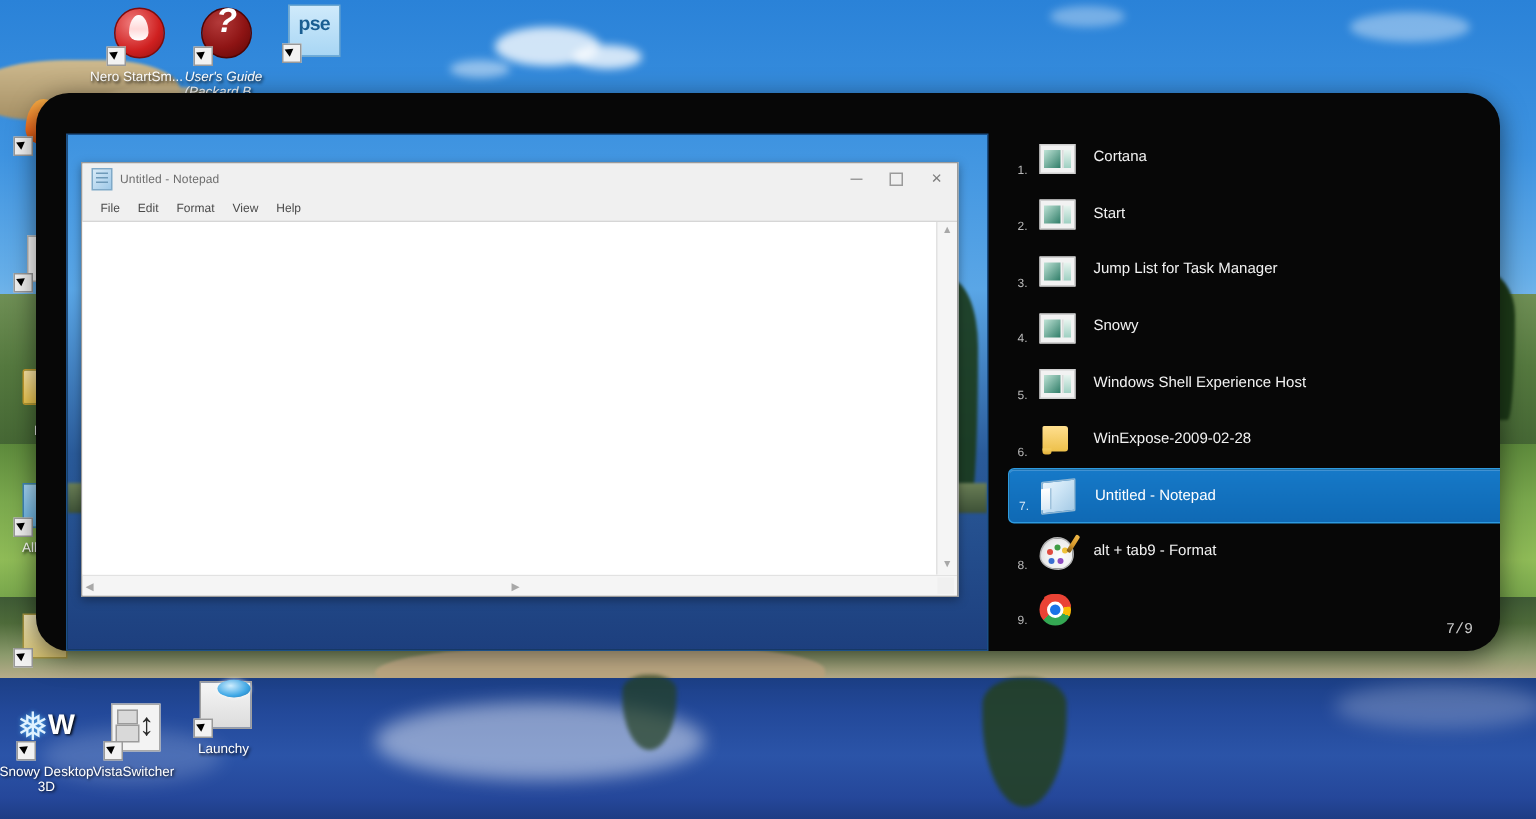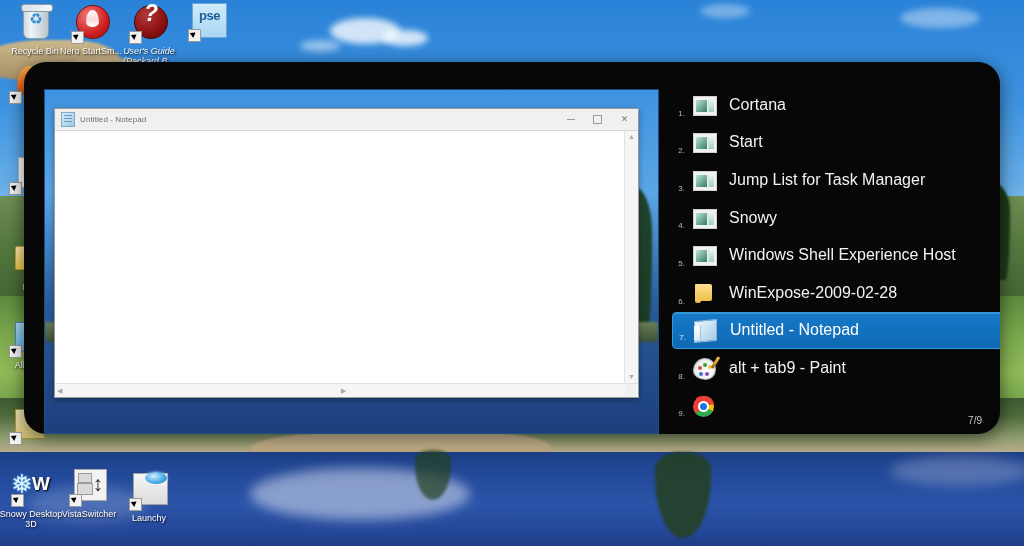--- a/index.html
+++ b/index.html
@@ -395,21 +395,21 @@
     font-size: 8px; color: #b9b9b9;
     width: 12px; text-align: right;
   }
   .tl-row.selected .tl-num { color: #d9e8f6; }
   .tl-icon {
     width: 24px; height: 24px;
     margin-left: 14px; margin-right: 13px;
     position: relative; flex: none;
   }
   .tl-label {
-    font-size: 16px;
+    font-size: 10px;
     color: #f2f2f2;
     white-space: nowrap;
   }
   .tl-row.selected .tl-label { color: #ffffff; }
 
   
   .li-window {
     position: absolute; left: 1px; top: 3px;
     width: 22px; height: 18px;
     background: #f2f2f2;
@@ -495,20 +495,21 @@
     background: #1a73e8;
     border: 2px solid #ffffff;
     box-sizing: border-box;
   }
 
   #counter {
     position: absolute;
     right: 18px; bottom: 8px;
     font-size: 10px;
     color: #c9c9c9;
+    font-family: Liberation Mono, monospace;
   }
 </style>
 </head>
 <body>
 
 <div id="desktop">
 
   <div class="wp-sky"></div>
   <div class="wp-cloud" style="left:330px;top:18px;width:70px;height:26px;"></div>
   <div class="wp-cloud" style="left:382px;top:30px;width:46px;height:16px;"></div>
@@ -525,26 +526,20 @@
   <div class="wp-treeline" style="left:960px;top:180px;width:50px;height:100px;border-radius:45% 45% 10% 10% / 30% 30% 70% 70%;"></div>
   <div class="wp-shore"></div>
   <div class="wp-rock" style="left:250px;top:430px;width:300px;height:34px;background:linear-gradient(to bottom,#d7c49b,#b09873);"></div>
   <div class="wp-lake"></div>
   <div class="wp-reflect" style="left:250px;top:468px;width:220px;height:52px;"></div>
   <div class="wp-reflect" style="left:28px;top:486px;width:120px;height:36px;opacity:.35"></div>
   <div class="wp-reflect" style="left:890px;top:456px;width:140px;height:30px;opacity:.5"></div>
   <div class="wp-tree-ref" style="left:655px;top:452px;width:56px;height:86px;"></div>
   <div class="wp-tree-ref" style="left:415px;top:450px;width:36px;height:50px;opacity:.7"></div>
 
-  <div class="dt-icon" style="left:0px;top:4px;">
-    <div class="glyph">
-        <div class="ic-recycle"></div>
-      </div>
-    <span class="label">Recycle Bin</span>
-  </div>
 
   <div class="dt-icon" style="left:56px;top:4px;">
     <div class="glyph">
         <div class="ic-nero"></div>
         <span class="shortcut-arrow"></span>
       </div>
     <span class="label">Nero StartSm...</span>
   </div>
 
   <div class="dt-icon" style="left:114px;top:4px;font-style:italic;">
@@ -610,21 +605,21 @@
   </div>
 
   <div class="dt-icon" style="left:54px;top:467px;">
     <div class="glyph">
         <div class="ic-vsw"></div>
         <span class="shortcut-arrow"></span>
       </div>
     <span class="label">VistaSwitcher</span>
   </div>
 
-  <div class="dt-icon" style="left:114px;top:471px;text-align:center;">
+  <div class="dt-icon" style="left:114px;top:452px;text-align:center;">
     <div class="glyph">
         <div class="ic-lnch"></div>
         <span class="shortcut-arrow"></span>
       </div>
     <span class="label">Launchy</span>
   </div>
 
 
   <div id="overlay">
 
@@ -640,20 +635,27 @@
             <span class="wc">
                 <span class="bar"></span>
               </span>
             <span class="wc">
                 <span class="sq"></span>
               </span>
             <span class="wc">✕</span>
           </div>
         </div>
 
+        <div id="np-menubar">
+          <span class="mi">File</span>
+          <span class="mi">Edit</span>
+          <span class="mi">Format</span>
+          <span class="mi">View</span>
+          <span class="mi">Help</span>
+        </div>
 
         <div id="np-client">
           <div id="np-textarea"></div>
           <div id="np-vscroll">
             <span class="arr up">▲</span>
             <span class="arr dn">▼</span>
           </div>
         </div>
 
         <div id="np-hscroll">
@@ -727,21 +729,21 @@
         <span class="tl-icon">
           <span class="li-paint">
             <span class="dot d1"></span>
               <span class="dot d2"></span>
               <span class="dot d3"></span>
             <span class="dot d4"></span>
               <span class="dot d5"></span>
               <span class="brush"></span>
           </span>
         </span>
-        <span class="tl-label">alt + tab9 - Paint</span>
+        <span class="tl-label">alt + tab9 - Format</span>
       </div>
 
       <div class="tl-row">
         <span class="tl-num">9.</span>
         <span class="tl-icon">
             <span class="li-chrome"></span>
           </span>
       </div>
 
     </div>

